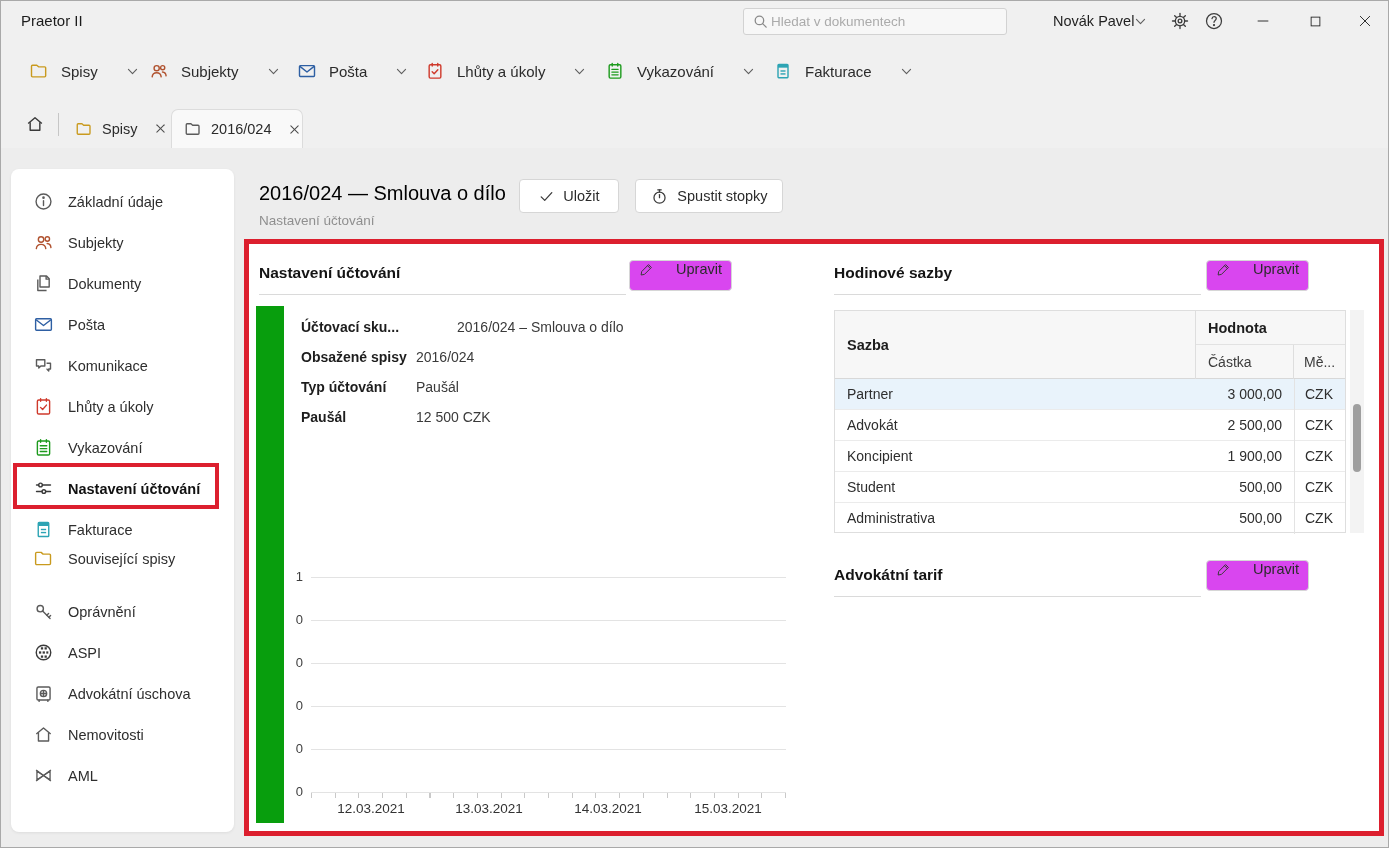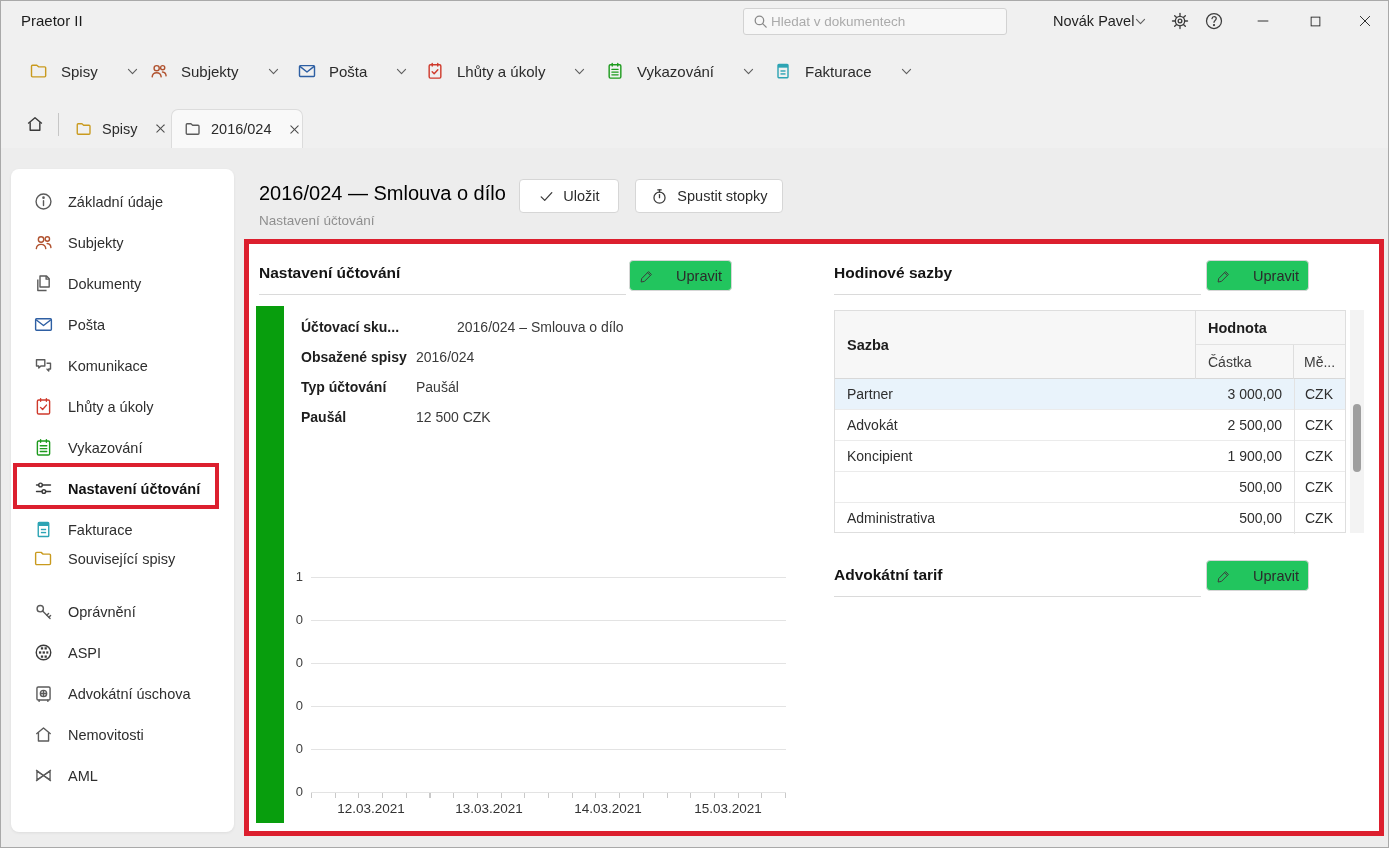--- a/index.html
+++ b/index.html
@@ -55,21 +55,21 @@
   .hbtn{position:absolute;top:178px;height:34px;background:#fff;border:1px solid #d6d6d6;border-radius:4px;display:flex;align-items:center;justify-content:center;gap:8px;font-size:14.5px;color:#2b2b2b;box-sizing:border-box;}
   .btn-save{left:518px;width:100px;}
   .btn-stopky{left:634px;width:148px;}
 
   
   .content-box{position:absolute;left:243px;top:238px;width:1140px;height:597px;background:#fff;border:5px solid #dc1f2e;box-sizing:border-box;}
   .section-head{position:absolute;font-size:15.5px;font-weight:bold;color:#141414;padding-bottom:12px;border-bottom:1px solid #dadada;width:367px;}
   .sh-billing{left:10px;top:20px;}
   .sh-rates{left:585px;top:20px;}
   .sh-tariff{left:585px;top:322px;}
-  .ebtn{position:absolute;width:103px;height:31px;background:#22c55e;border:1px solid #d6d6d6;border-radius:4px;display:flex;align-items:center;justify-content:center;gap:21px;font-size:14.5px;color:#2b2b2b;box-sizing:border-box;}
+  .ebtn{position:absolute;width:103px;height:31px;background:#d946ef;border:1px solid #d6d6d6;border-radius:4px;display:flex;align-items:flex-start;justify-content:center;gap:21px;font-size:14.5px;color:#2b2b2b;box-sizing:border-box;}
   .eb1{left:380px;top:16px;} .eb2{left:957px;top:16px;} .eb3{left:957px;top:316px;}
 
   .green-bar{position:absolute;left:7px;top:62px;width:28px;height:517px;background:#089e0d;}
 
   .field-row{position:absolute;left:52px;height:30px;display:flex;align-items:center;font-size:14px;}
   .field-row .flabel{font-weight:bold;color:#1d1d1d;width:115px;}
   .field-row .fvalue{color:#3a3a3a;}
   .f0{top:68px;gap:41px;} .f1{top:98px;} .f2{top:128px;} .f3{top:158px;}
 
   
@@ -586,20 +586,21 @@
           <span class="rname">Advokát</span>
           <span class="ramount">2 500,00</span>
           <span class="rcur">CZK</span>
         </div>
         <div class="rt-row r2">
           <span class="rname">Koncipient</span>
           <span class="ramount">1 900,00</span>
           <span class="rcur">CZK</span>
         </div>
         <div class="rt-row r3">
+          <span class="rname">Student</span>
           <span class="ramount">500,00</span>
           <span class="rcur">CZK</span>
         </div>
         <div class="rt-row r4">
           <span class="rname">Administrativa</span>
           <span class="ramount">500,00</span>
           <span class="rcur">CZK</span>
         </div>
       </div>
     </div>

